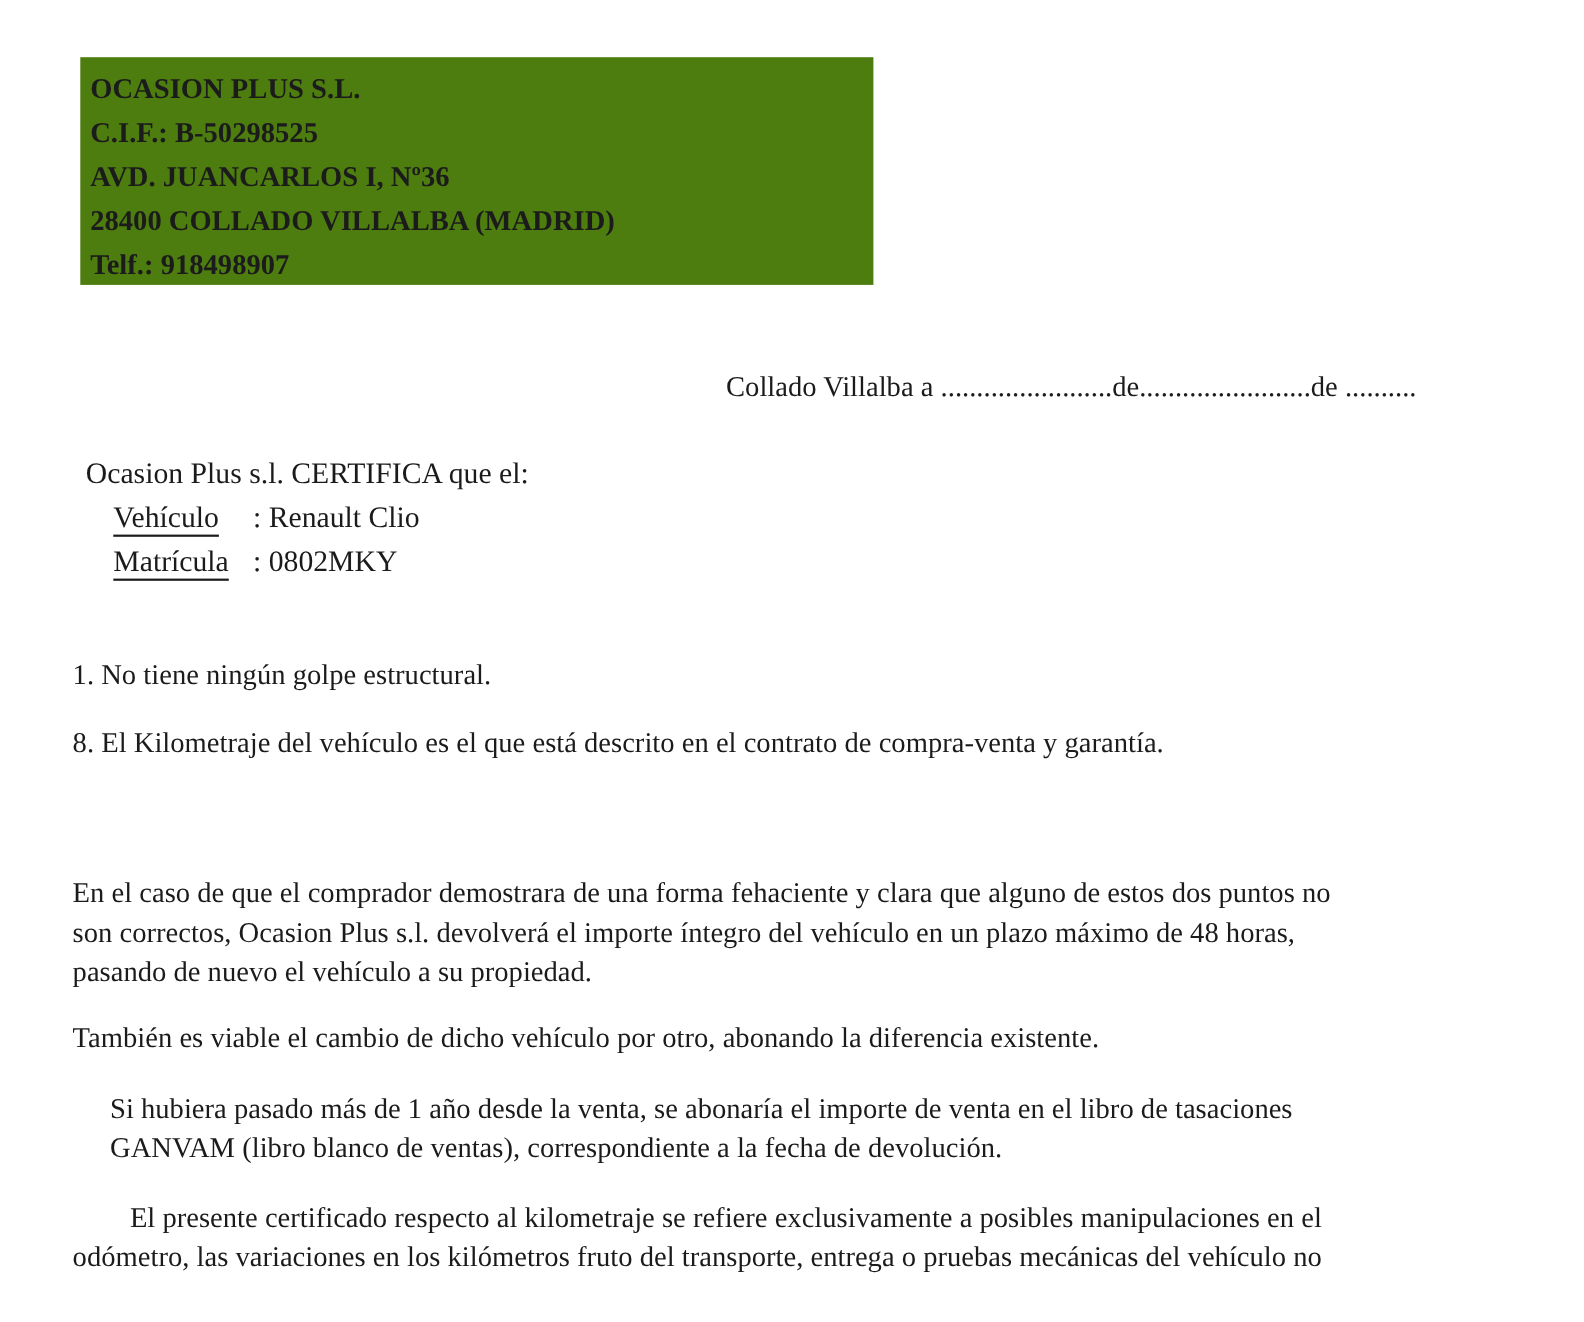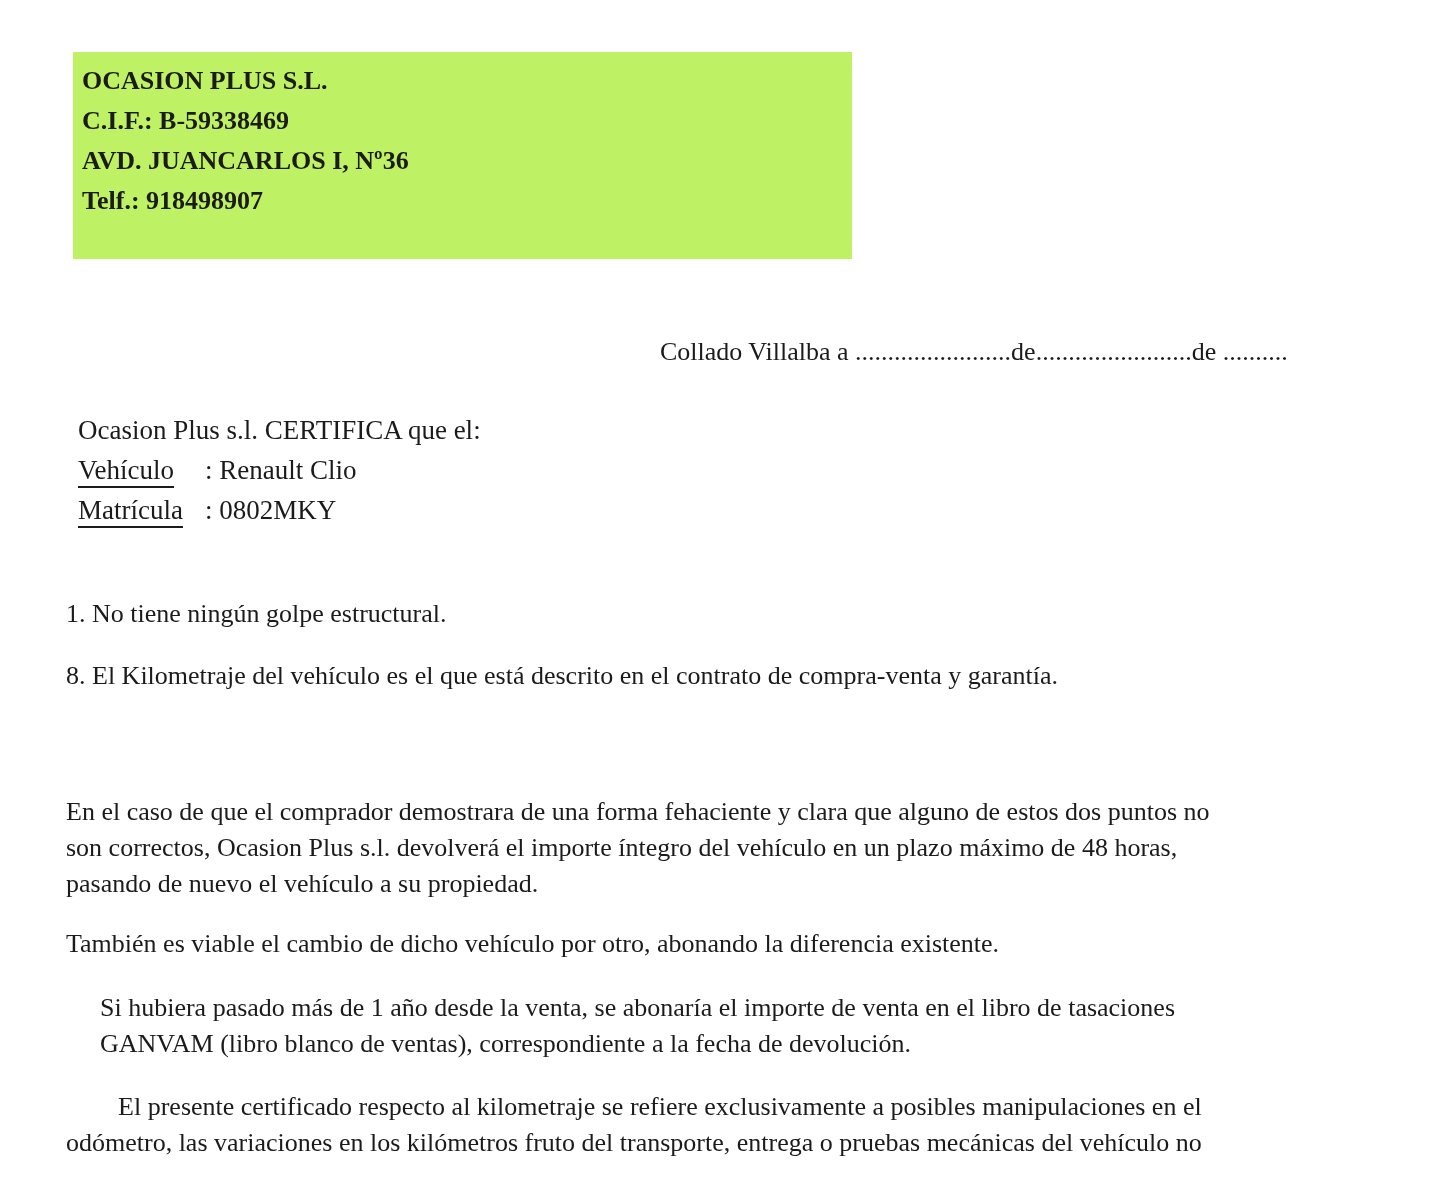--- a/index.html
+++ b/index.html
@@ -13,23 +13,23 @@
     height: 1202px;
     background: #ffffff;
     font-family: "Liberation Serif", "DejaVu Serif", serif;
     color: #1b1b1b;
     overflow: hidden;
   }
   .header-box {
     position: absolute;
     left: 73px;
     top: 52px;
-    width: 779px;
+    width: 721px;
     height: 207px;
-    background: #bef264;
+    background: #4d7c0f;
     padding: 9px 0 0 9px;
     box-sizing: border-box;
   }
   .h-line {
     font-weight: bold;
     font-size: 26px;
     line-height: 40px;
     white-space: nowrap;
   }
   .date-line {
@@ -51,20 +51,21 @@
     white-space: nowrap;
     text-align: right;
   }
   .field {
     line-height: 40px;
     white-space: nowrap;
   }
   .field-label {
     display: inline-block;
     width: 127px;
+    margin-left: 25px;
   }
   .u {
     border-bottom: 2px solid #1b1b1b;
     padding-bottom: 1px;
   }
   .clause {
     position: absolute;
     left: 66px;
     font-size: 26px;
     line-height: 36px;
@@ -86,22 +87,23 @@
     white-space: nowrap;
   }
 </style>
 </head>
 <body>
 
 <div class="page">
 
   <div class="header-box">
     <div class="h-line">OCASION PLUS S.L.</div>
-    <div class="h-line">C.I.F.: B-59338469</div>
+    <div class="h-line">C.I.F.: B-50298525</div>
     <div class="h-line">AVD. JUANCARLOS I, Nº36</div>
+    <div class="h-line">28400 COLLADO VILLALBA (MADRID)</div>
     <div class="h-line">Telf.: 918498907</div>
   </div>
 
   <div class="date-line">Collado Villalba a ........................de........................de ..........</div>
 
   <div class="certify">
     <div class="certify-intro">Ocasion Plus s.l. CERTIFICA que el:</div>
     <div class="field">
       <span class="field-label"><span class="u">Vehículo</span></span><span class="field-value">: Renault Clio</span>
     </div>

